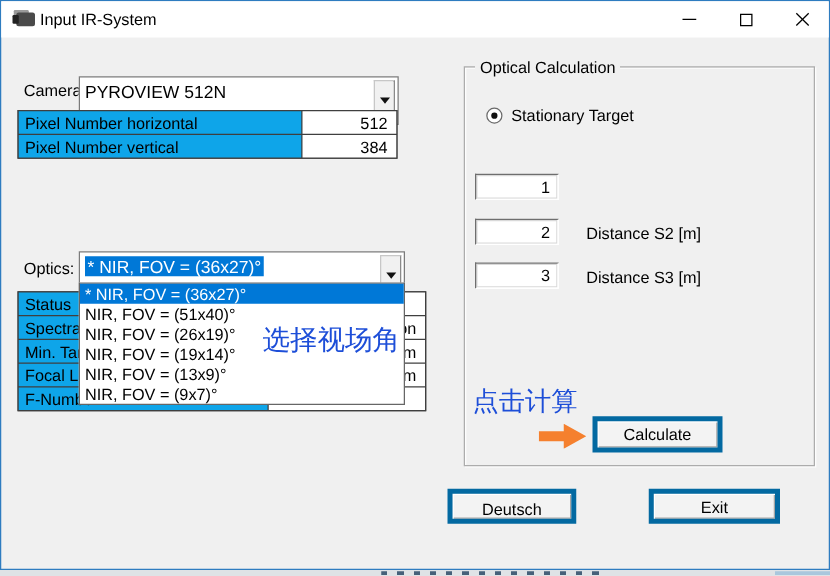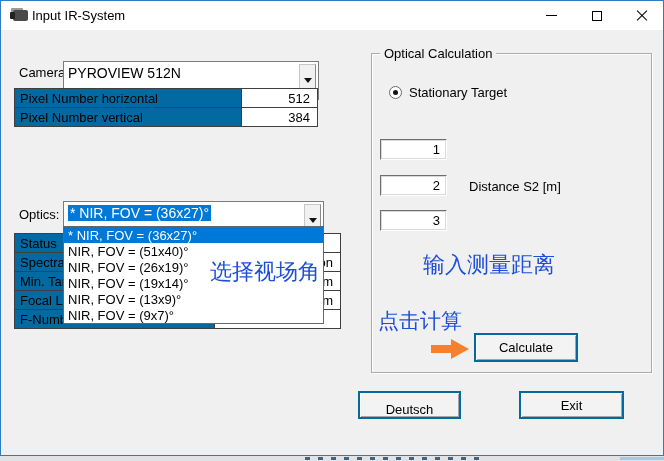--- a/index.html
+++ b/index.html
@@ -26,21 +26,21 @@
   .combo { position:absolute; background:#fff; border:1px solid #7b7b7b; height:39px; }
   .combo-text { position:absolute; left:4px; top:3px; font-size:14px; white-space:nowrap; }
   .combo-text.hl { background:#0078d7; color:#fff; padding:0 2px; }
   .combo-arrow { position:absolute; right:2px; top:2px; bottom:2px; width:17px; background:#f1f1f1;
                  border:1px solid #c7c7c7; border-right-color:#8a8a8a; border-bottom-color:#8a8a8a;
                  display:flex; align-items:center; justify-content:center; }
   .tri-down { width:0; height:0; border-left:4px solid transparent; border-right:4px solid transparent; border-top:5px solid #111; }
 
   .grid-table { position:absolute; border:1px solid #3f3f3f; display:grid; background:#3f3f3f; grid-gap:1px; }
   .cell { font-size:13px; display:flex; align-items:center; overflow:hidden; white-space:nowrap; }
-  .cell.lab { background:#0369a1; padding-left:5px; }
+  .cell.lab { background:#0ea5e9; padding-left:5px; }
   .cell.val { background:#ffffff; justify-content:flex-end; padding-right:7px; }
 
   .droplist { position:absolute; left:62px; top:225px; width:261px; height:98px; background:#fff;
               border:1px solid #666; z-index:10; display:flex; flex-direction:column; }
   .drop-item { flex:1; font-size:13px; display:flex; align-items:center; padding-left:4px; color:#000; white-space:nowrap; }
   .drop-item.sel { background:#0078d7; color:#fff; }
 
   .groupbox { position:absolute; left:370px; top:52px; width:281px; height:320px;
               border:1px solid #acacac; box-shadow:1px 1px 0 #fdfdfd, inset 1px 1px 0 #fdfdfd; }
   .group-title { position:absolute; left:8px; top:-8px; background:#f0f0f0; padding:0 4px; font-size:13px; white-space:nowrap; }
@@ -49,21 +49,21 @@
            border-radius:50%; background:#fff; }
   .radio .dot { position:absolute; left:3px; top:3px; width:5px; height:5px; border-radius:50%; background:#111; }
   .radio-label { position:absolute; left:37px; top:31px; font-size:13px; white-space:nowrap; }
 
   .dist-input { position:absolute; left:8px; width:67px; height:21px; background:#fff;
                 border:1px solid; border-color:#6e6e6e #ffffff #ffffff #6e6e6e;
                 box-shadow:0 0 0 1px #d9d9d9 inset; font-size:13px; text-align:right; padding-right:6px;
                 font-family:"Liberation Sans", sans-serif; color:#000; }
   .dist-label { position:absolute; left:97px; font-size:13px; white-space:nowrap; }
 
-  .btn { position:absolute; background:#f3f3f3; border:2px solid #0369a1;
+  .btn { position:absolute; background:#f3f3f3; border:4px solid #0369a1;
          box-shadow:inset 1px 1px 0 #ffffff, inset -1px -1px 0 #a5a5a5;
          display:flex; align-items:center; justify-content:center; font-size:13px; color:#000;
          font-family:"Liberation Sans", sans-serif; cursor:default; }
 
   .annot { position:absolute; color:#1d4ed8; z-index:20; white-space:nowrap; }
 
   .below-strip { position:absolute; left:0; top:456px; width:664px; height:5px; background:#dfe3e6; }
   .frag { position:absolute; top:1px; height:3px;
           background:repeating-linear-gradient(90deg,#46617a 0 5px, transparent 5px 13px); }
   .frag2 { position:absolute; top:1px; height:3px; background:#a9c7dd; }
@@ -145,27 +145,27 @@
       <span class="dot"></span>
     </div>
     <div class="radio-label">Stationary Target</div>
 
     <input class="dist-input" style="top: 85px;" value="1">
 
     <input class="dist-input" style="top: 121px;" value="2">
     <div class="dist-label" style="top:125px;">Distance S2 [m]</div>
 
     <input class="dist-input" style="top: 156px;" value="3">
+    <div class="dist-label" style="top:160px;">Distance S3 [m]</div>
 
     <div class="btn" style="left:102px;top:279px;width:104px;height:29px;">
       <span>Calculate</span>
     </div>
   </div>
 
-  <div class="annot" style="left:422px;top:249px;font-size:22px;">输入测量距离</div>
   <div class="annot" style="left:377px;top:306px;font-size:21px;">点击计算</div>
   <svg style="position:absolute;left:430px;top:338px;z-index:20;" width="38" height="20" viewBox="0 0 38 20">
     <polygon points="0,6 20,6 20,0 38,10 20,20 20,14 0,14" fill="#f5802e"></polygon>
   </svg>
 
   <div class="btn" style="left:357px;top:390px;width:103px;height:28px;align-items:flex-end;">
     <span>Deutsch</span>
   </div>
   <div class="btn" style="left:518px;top:390px;width:105px;height:28px;">
     <span>Exit</span>

